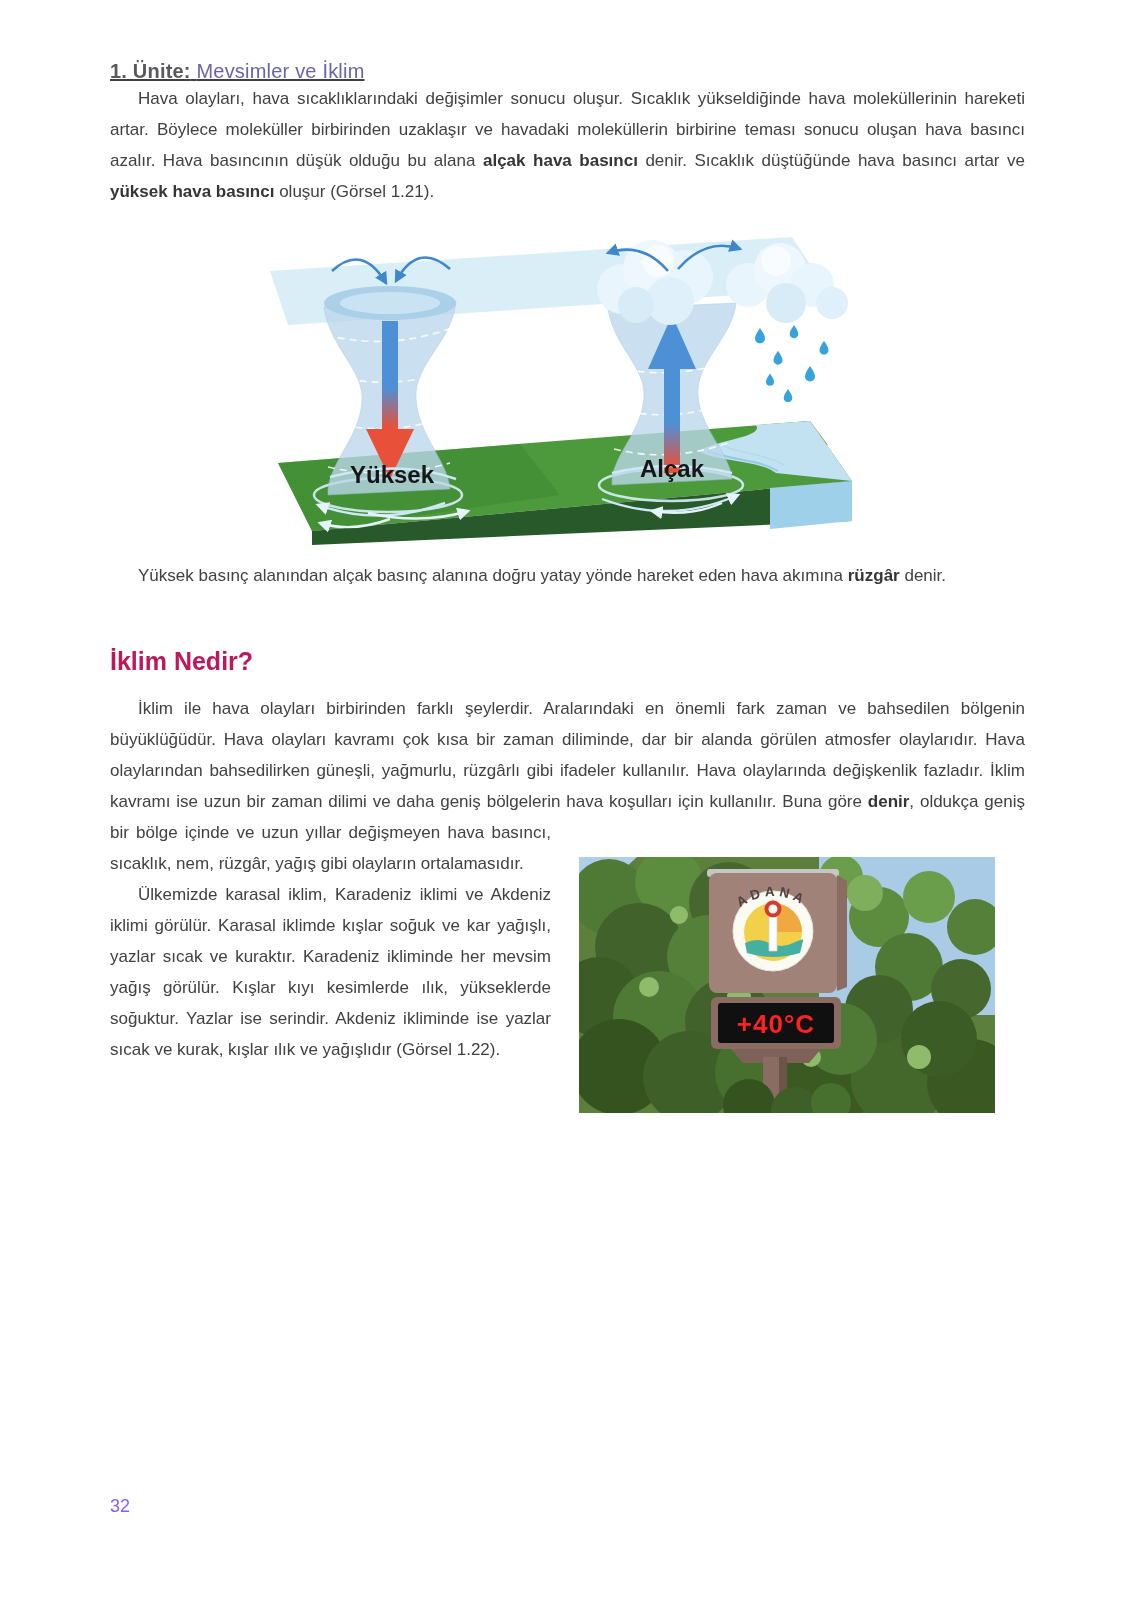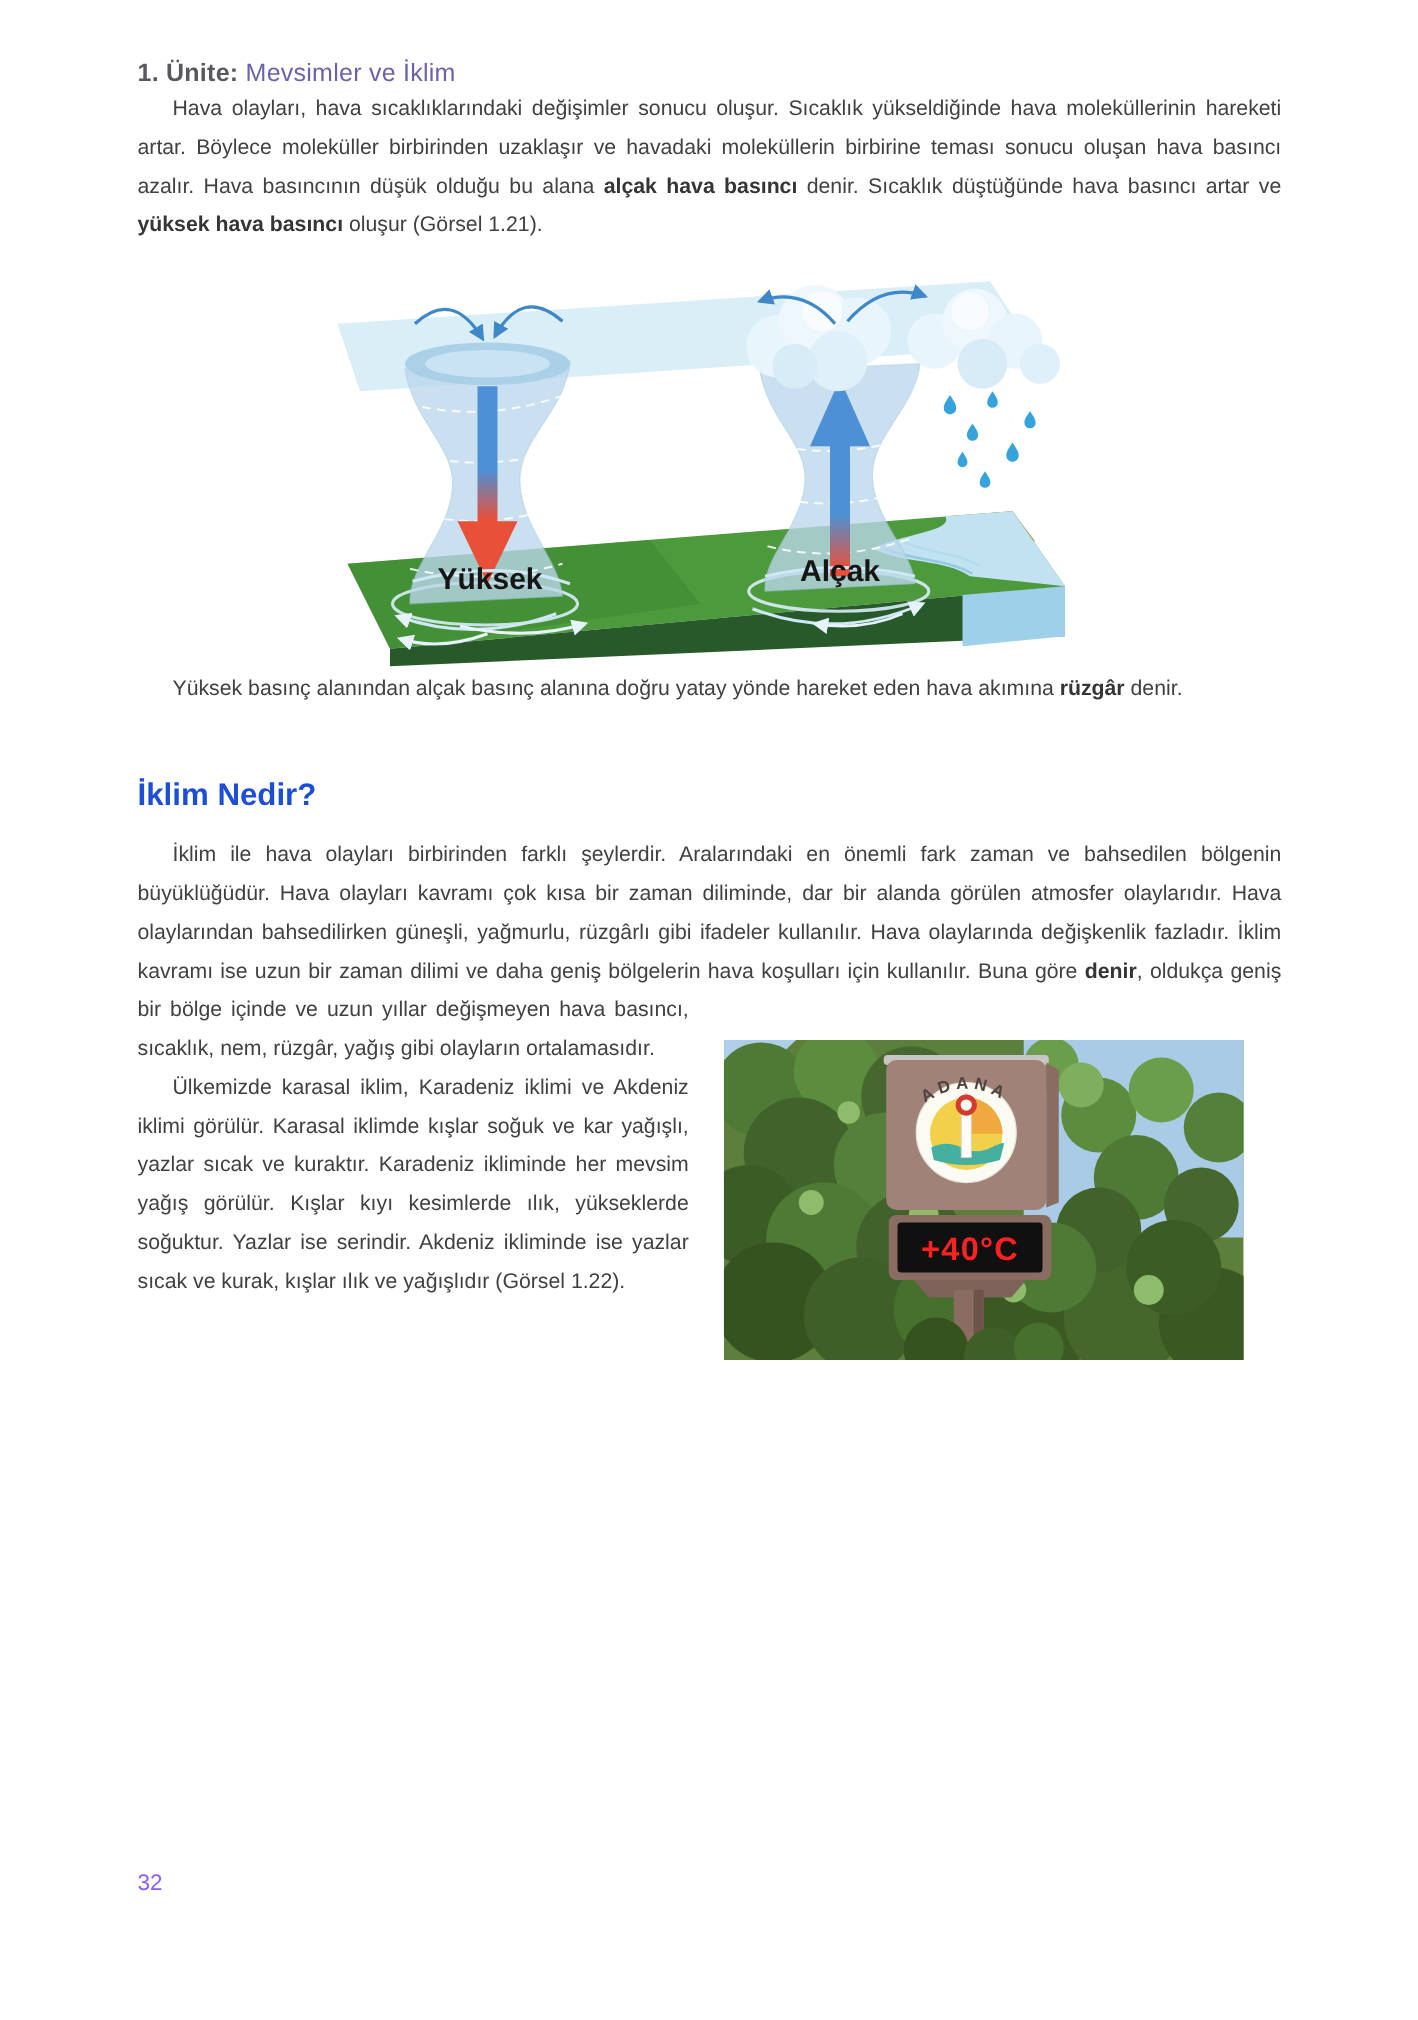--- a/index.html
+++ b/index.html
@@ -3,38 +3,38 @@
 <meta charset="utf-8">
 <style>
   * { margin:0; padding:0; box-sizing:border-box; }
   html,body { background:#ffffff; }
   .page {
     position:relative; width:1134px; height:1616px; background:#ffffff;
     font-family:"Liberation Sans", sans-serif; color:#414142; overflow:hidden;
   }
   .content { position:absolute; left:110px; top:0; width:915px; }
 
-  .unit-header { margin-top:48px; font-size:20px; letter-spacing:0.2px; }
+  .unit-header { margin-top:60px; font-size:20px; letter-spacing:0.2px;text-decoration:underline; }
   .unit-label  { font-weight:700; color:#58595C; }
   .unit-title  { color:#6A63AC; }
 
   .para { font-size:17px; line-height:31px; text-align:justify; text-indent:28px; }
   .para b { font-weight:700; color:#353537; }
   .intro { }
   .p2 { margin-top:30px; }
   .p3 { margin-top:13px; }
-  .p4 { }
+  .p4 { margin-top:13px; }
 
   .fig1 { margin:20px 0 0 160px; width:588px; height:320px; }
 
   .caption { font-size:17px; font-style:italic; color:#1696D4; line-height:26px; }
   .caption b { font-weight:700; color:#1696D4; }
   .caption1 { margin:16px 0 0 132px; }
 
-  .section-heading { margin-top:56px; font-size:25px; font-weight:700; color:#1d4ed8; }
+  .section-heading { margin-top:56px; font-size:25px; font-weight:700; color:#be185d; }
   .p5 { margin-top:17px; }
   .p6 { }
 
   .photo-float { float:right; width:416px; margin:40px 30px 8px 28px; display:block; text-indent:0; }
   .photo { display:block; width:416px; height:256px; overflow:hidden; }
   .caption2 { display:block; margin-top:12px; text-align:left; font-weight:400; }
 
   .page-number { position:absolute; left:110px; top:1496px; font-size:18px; color:#8b5cf6; }
 
   svg text { font-family:"Liberation Sans", sans-serif; }

